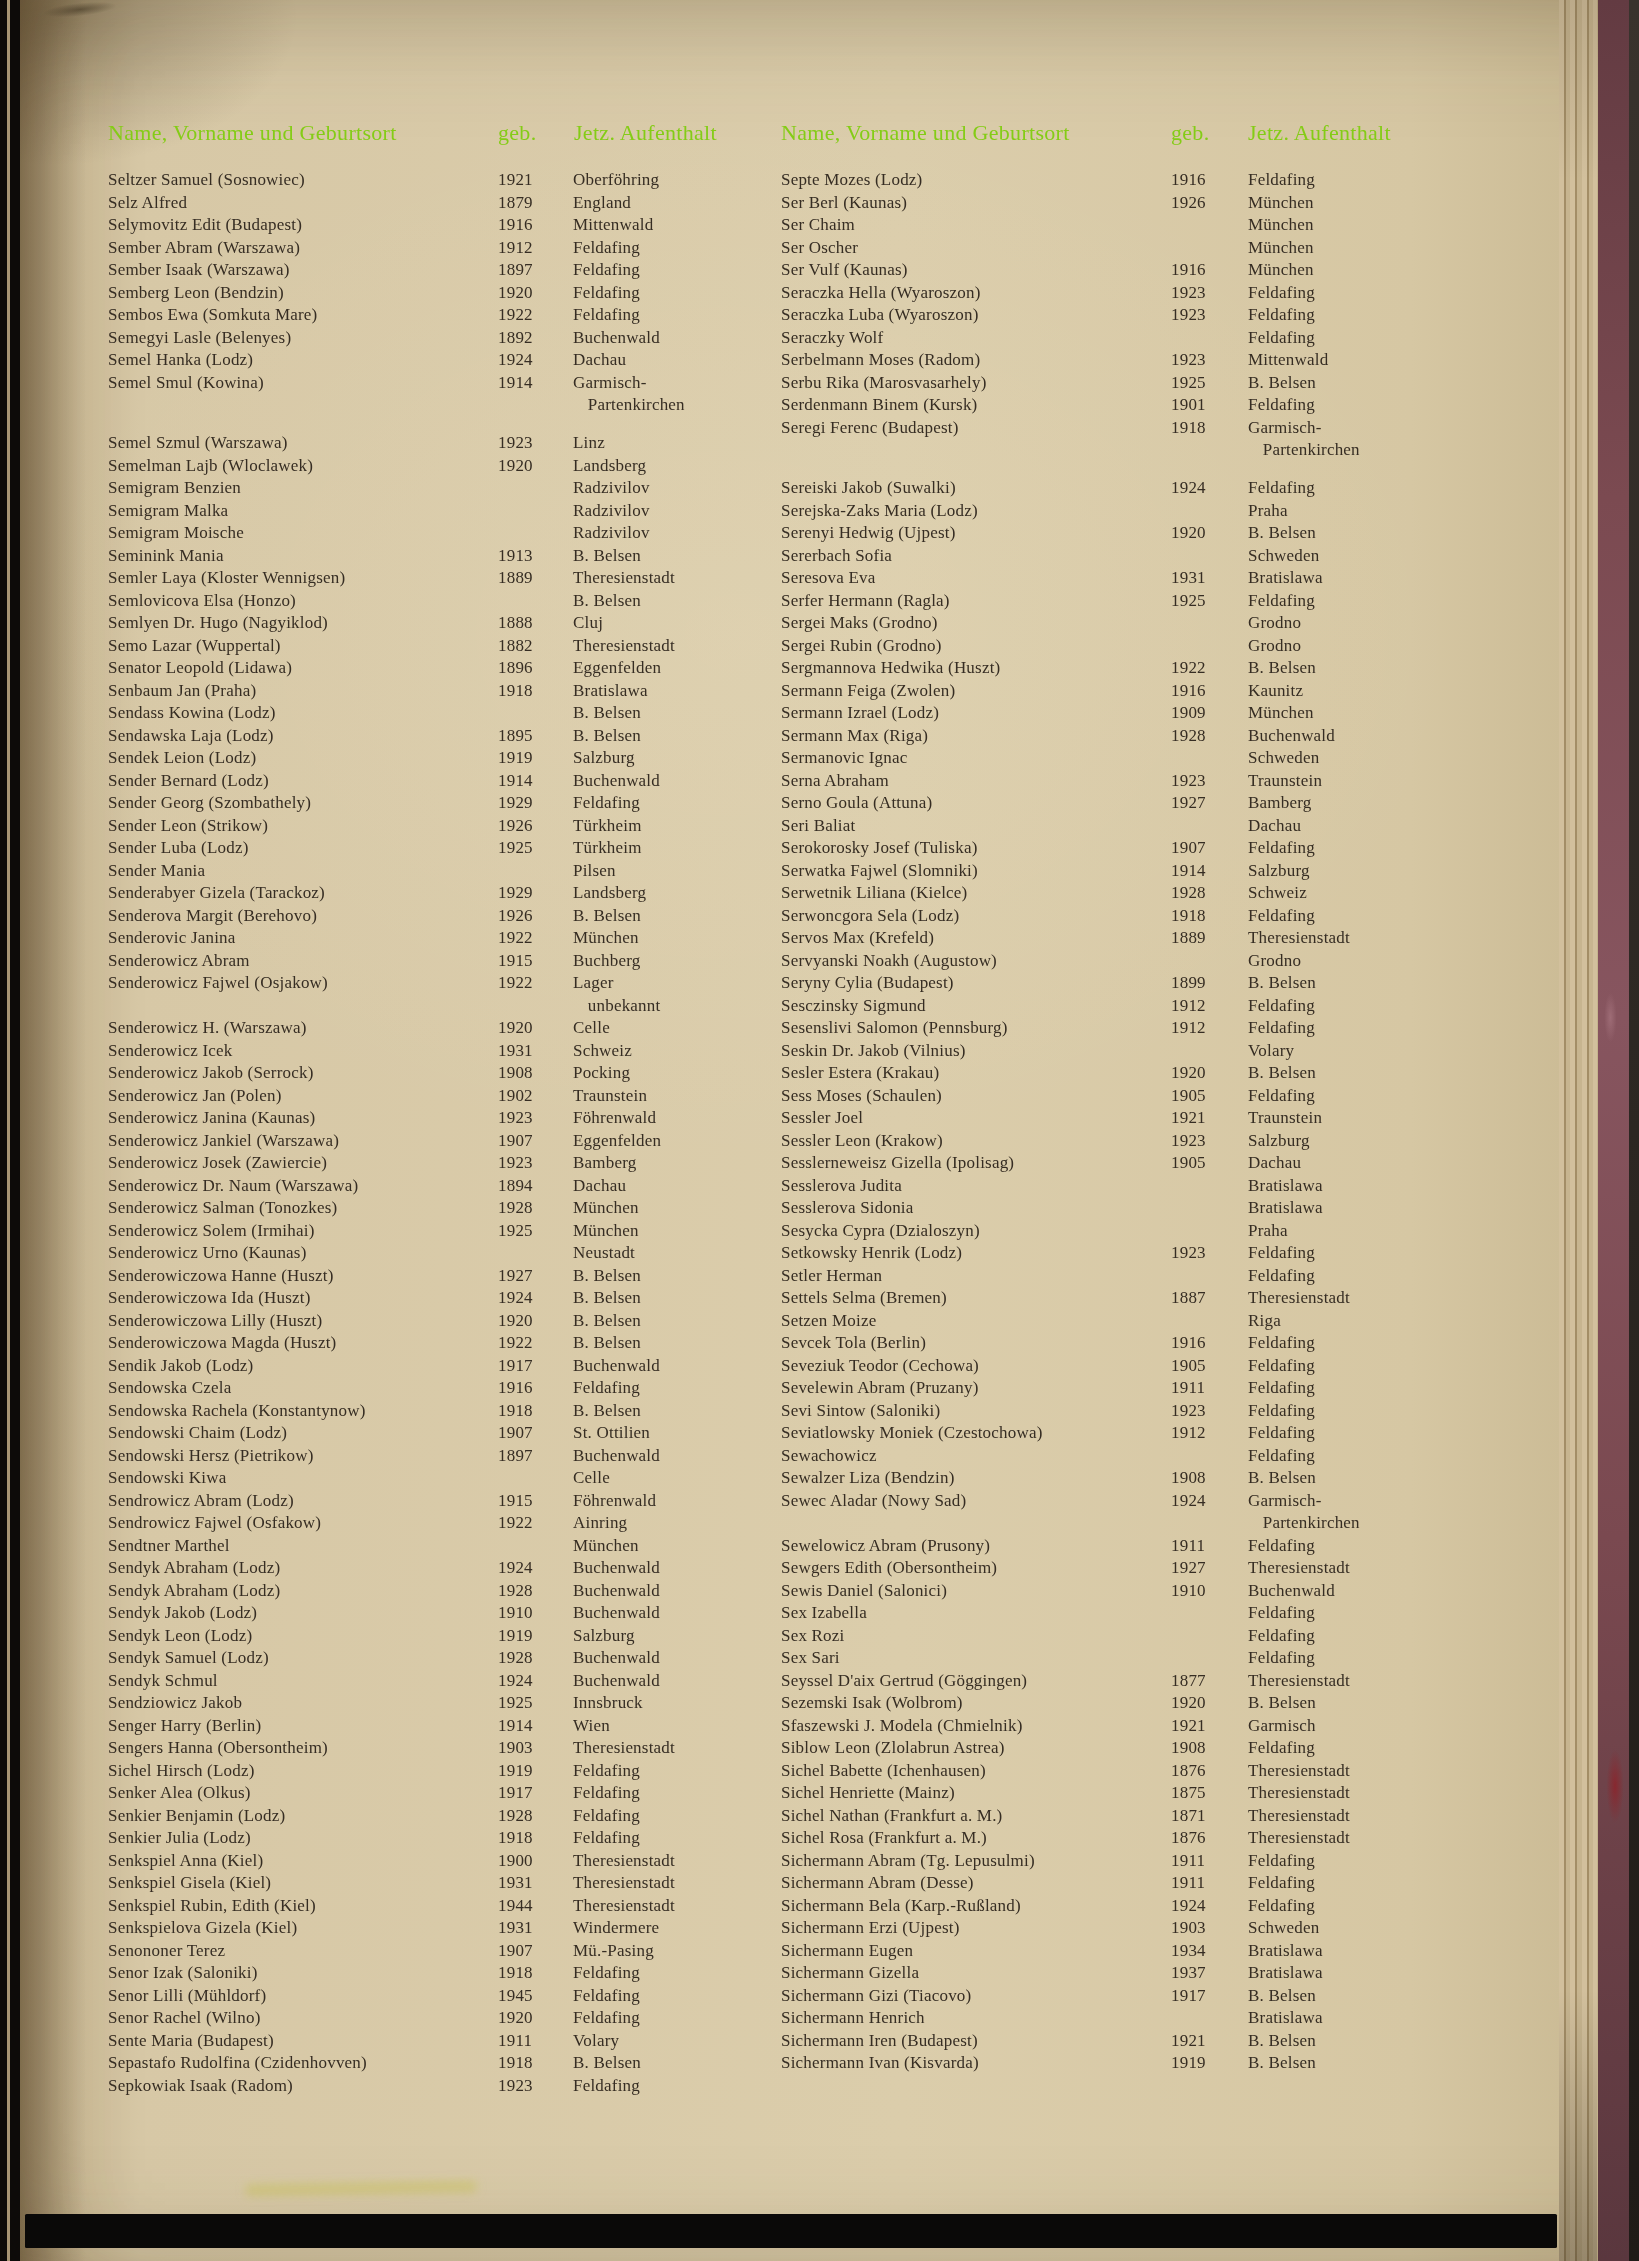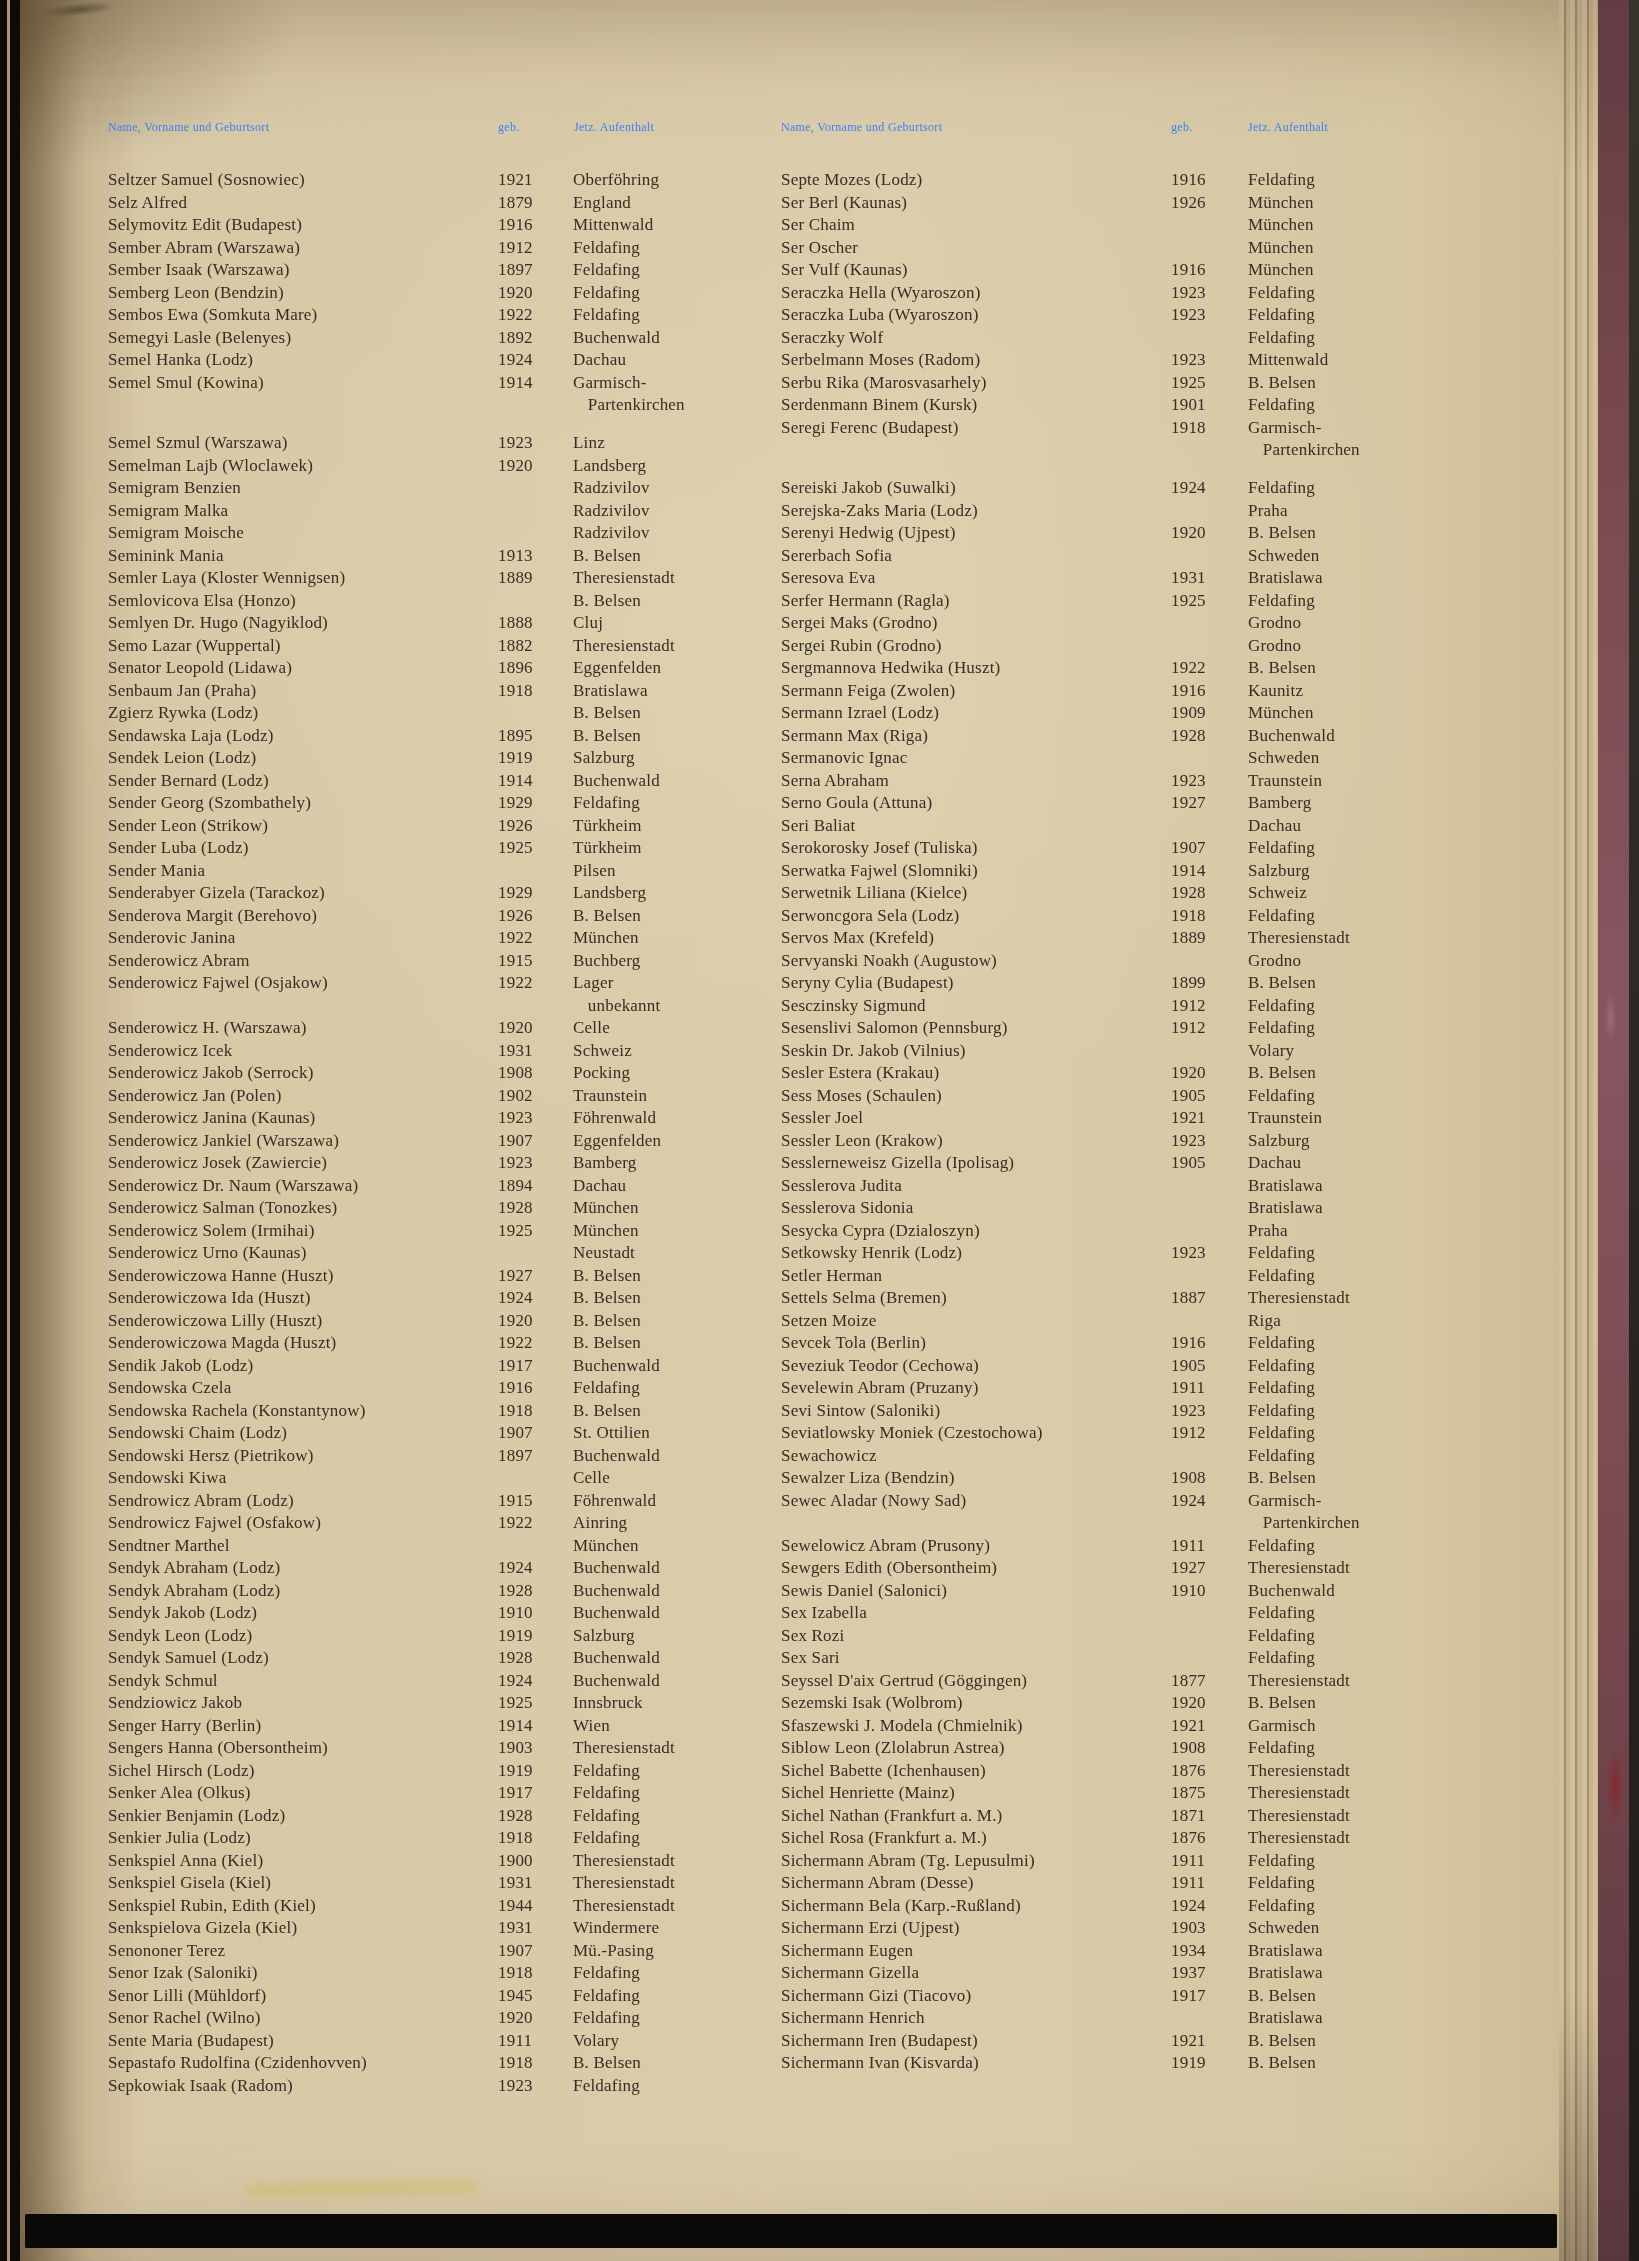--- a/index.html
+++ b/index.html
@@ -48,21 +48,21 @@
   .right-dark{position:absolute;top:0;right:0;width:11.5px;height:100%;z-index:6;
     background:linear-gradient(180deg,#39332d,#1f1b17);}
 
   .bottom-bar{position:absolute;left:24.6px;top:2214px;width:1532px;height:34px;background:#0a0908;z-index:7;border-radius:1.6px;}
   .smudge{position:absolute;left:246px;top:2183px;width:230px;height:10.7px;z-index:6;
     background:rgba(196,188,77,0.45);filter:blur(4.9px);transform:rotate(-1deg);}
   .corner-mark{position:absolute;left:43px;top:3.3px;width:74px;height:13px;z-index:6;
     background:radial-gradient(37px 6.6px at 50% 50%, rgba(40,30,15,.45), rgba(40,30,15,0));transform:rotate(-6deg);}
 
   
-  .hdr-label{position:absolute;top:120px;white-space:nowrap;font-size:12px;color:#3b82f6;letter-spacing:0.3px;z-index:2;text-align:right;}
+  .hdr-label{position:absolute;top:120px;white-space:nowrap;font-size:22px;color:#84cc16;letter-spacing:0.3px;z-index:2;text-align:right;}
   #h1n{left:108px;} #h1g{left:498px;} #h1a{left:574px;}
   #h2n{left:781px;} #h2g{left:1171px;} #h2a{left:1248px;}
 
   .col{position:absolute;top:169px;z-index:2;}
   #col1{left:108px;width:640px;}
   #col2{left:781px;width:771px;}
 
   .row{display:flex;height:22.5px;line-height:22.5px;font-size:17px;color:#362d23;letter-spacing:0.2px;}
   .row .nm{width:390px;white-space:nowrap;}
   .row .gb{width:75px;white-space:nowrap;}
@@ -194,21 +194,21 @@
         <span class="nm">Senator Leopold (Lidawa)</span>
         <span class="gb">1896</span>
         <span class="pl">Eggenfelden</span>
       </div>
       <div class="row">
         <span class="nm">Senbaum Jan (Praha)</span>
         <span class="gb">1918</span>
         <span class="pl">Bratislawa</span>
       </div>
       <div class="row">
-        <span class="nm">Zgierz Rywka (Lodz)</span>
+        <span class="nm">Sendass Kowina (Lodz)</span>
         <span class="gb"></span>
         <span class="pl">B. Belsen</span>
       </div>
       <div class="row">
         <span class="nm">Sendawska Laja (Lodz)</span>
         <span class="gb">1895</span>
         <span class="pl">B. Belsen</span>
       </div>
       <div class="row">
         <span class="nm">Sendek Leion (Lodz)</span>

